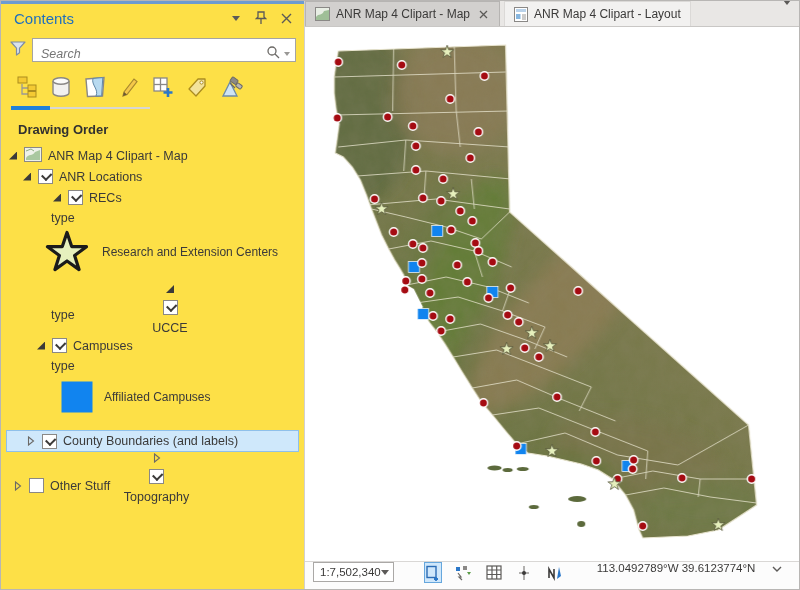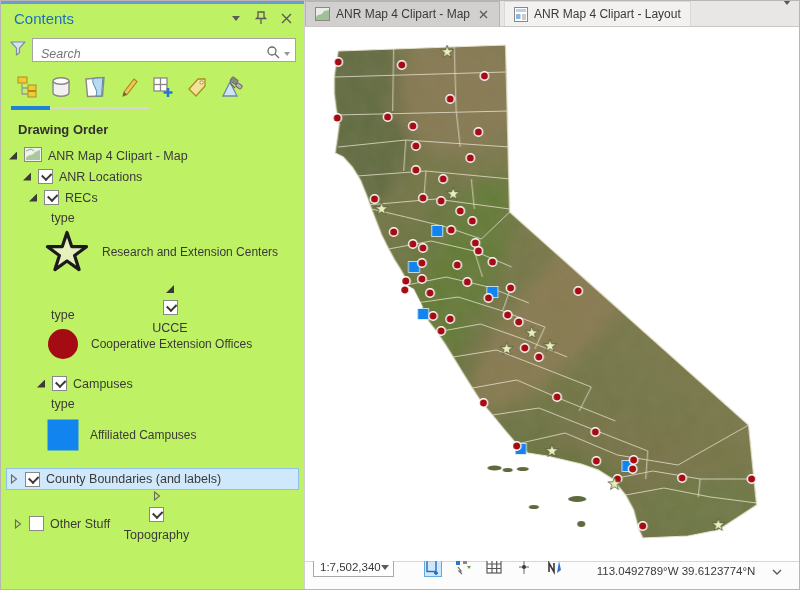--- a/index.html
+++ b/index.html
@@ -1,21 +1,21 @@
 <!DOCTYPE html>
 <html><head>
 <meta charset="utf-8">
 <style>
   * { margin:0; padding:0; box-sizing:border-box; }
   html,body { background:#ffffff; }
   body { font-family:"Liberation Sans", sans-serif; }
   .app { width:800px; height:590px; display:flex; border:1px solid #b8b6b4; background:#fff; overflow:hidden; }
 
   
-  .panel { width:304px; background:#bef264; border-right:1px solid #d2d0ce; display:flex; flex-direction:column; position:relative; flex-shrink:0; }
+  .panel { width:304px; background:#fde047; border-right:1px solid #d2d0ce; display:flex; flex-direction:column; position:relative; flex-shrink:0; }
   .panel-accent { height:3px; background:#6d9bd1; }
   .panel-header { height:28px; display:flex; align-items:center; padding:0 10px 0 13px; }
   .panel-title { color:#1f6fbe; font-size:15px; }
   .panel-header-icons { margin-left:auto; display:flex; align-items:center; gap:9px; }
   .hdr-btn { width:16px; height:16px; display:flex; align-items:center; justify-content:center; cursor:pointer; }
   .caret-down { width:0; height:0; border-left:4px solid transparent; border-right:4px solid transparent; border-top:5px solid #5c5a58; }
 
   .search-row { display:flex; align-items:center; padding:6px 8px 4px 8px; gap:5px; }
   .search-box { flex:1; height:24px; background:#fff; border:1px solid #a5a4a2; display:flex; align-items:center; padding:8px 5px 0 8px; }
   .search-box input { flex:1; border:none; outline:none; font-style:italic; font-size:12.5px; color:#444; background:transparent; font-family:"Liberation Sans",sans-serif; }
@@ -44,21 +44,21 @@
   .tabbar { height:26px; background:#e9e7e5; border-bottom:1px solid #c9c7c5; display:flex; align-items:stretch; }
   .tab { display:flex; align-items:center; gap:6px; padding:0 9px; font-size:12px; color:#3b3a39; cursor:pointer; }
   .tab.active { background:#d2d0ce; border:1px solid #b6b4b2; border-bottom:none; }
   .tab.inactive { background:#f2f1f0; border:1px solid #dbd9d7; border-bottom:none; margin-left:4px; }
   .tab-close { width:14px; height:14px; display:flex; align-items:center; justify-content:center; cursor:pointer; }
   .tabbar-caret { margin-left:auto; align-self:center; padding:0 8px; cursor:pointer; }
 
   .map-canvas { flex:1; background:#fff; position:relative; overflow:hidden; }
   .map-canvas svg { display:block; width:100%; height:100%; }
 
-  .statusbar { height:28px; background:#fcfcfc; border-top:1px solid #d9d7d5; display:flex; align-items:flex-end; padding:0 6px 12px 8px; font-size:11.5px; color:#3b3a39; gap:12px; }
+  .statusbar { height:28px; background:#fcfcfc; border-top:1px solid #d9d7d5; display:flex; align-items:flex-start; padding:0 6px 0 8px; font-size:11.5px; color:#3b3a39; gap:12px; }
   .scale-box { width:88px; height:20px; background:#fff; border:1px solid #aaa8a6; display:flex; align-items:center; padding:0 4px 0 6px; cursor:pointer; }
   .scale-box .scale-txt { flex:1; font-size:11.5px; }
   .sb-sep { width:1px; height:17px; background:#d4d2d0; margin:0 3px; }
   .sb-btn { width:22px; height:21px; display:flex; align-items:center; justify-content:center; cursor:pointer; border:1px solid transparent; }
   .sb-btn.active { background:#cfe7fb; border:1px solid #66a7dd; }
   .coords { margin-left:4px; white-space:nowrap; }
   .sb-count { color:#9a9896; margin-left:2px; }
   .dim { opacity:.55; }
 </style>
 </head>
@@ -178,21 +178,21 @@
       </div>
 
       <div class="trow" style="padding-left:21px;">
         <span class="exp">
             <span class="exp-open"></span>
           </span>
         <span class="cb on"></span>
         <span class="lbl">ANR Locations</span>
       </div>
 
-      <div class="trow" style="padding-left:27px;">
+      <div class="trow" style="padding-left:51px;">
         <span class="exp">
             <span class="exp-open"></span>
           </span>
         <span class="cb on"></span>
         <span class="lbl">RECs</span>
       </div>
 
       <div class="type-row" style="padding-left:50px;">
         <span>type</span>
       </div>
@@ -209,47 +209,41 @@
             <span class="exp-open"></span>
           </span>
         <span class="cb on"></span>
         <span class="lbl">UCCE</span>
       </div>
 
       <div class="type-row" style="padding-left:50px;">
         <span>type</span>
       </div>
 
-      <div class="legend-row" style="padding-left:45px; height:38px;">
-        <svg width="34" height="34" viewBox="0 0 34 34">
-          <circle cx="17" cy="17" r="15" fill="#a50b12"></circle>
-        </svg>
-        <span style="font-size:12px;">Cooperative Extension Offices</span>
-      </div>
 
       <div class="trow" style="padding-left:35px; margin-top:10px;text-align:center;">
         <span class="exp">
             <span class="exp-open"></span>
           </span>
         <span class="cb on"></span>
         <span class="lbl">Campuses</span>
       </div>
 
       <div class="type-row" style="padding-left:50px;">
         <span>type</span>
       </div>
 
-      <div class="legend-row" style="padding-left:46px; height:42px;text-align:right;">
+      <div class="legend-row" style="padding-left:60px; height:42px;text-align:right;">
         <svg width="32" height="32" viewBox="0 0 32 32">
           <rect x="0.5" y="0.5" width="31" height="31" fill="#1184ef"></rect>
         </svg>
         <span style="font-size:12px;">Affiliated Campuses</span>
       </div>
 
-      <div class="trow hl" style="padding-left:2px; margin-top:12px;">
+      <div class="trow hl" style="padding-left:19px; margin-top:12px;">
         <span class="exp">
           <svg width="8" height="10" viewBox="0 0 8 10">
               <path d="M1.5,1 L6.5,5 L1.5,9 Z" fill="none" stroke="#6b6966" stroke-width="1.1"></path>
             </svg>
         </span>
         <span class="cb on"></span>
         <span class="lbl">County Boundaries (and labels)</span>
       </div>
 
       <div class="trow" style="padding-left:8px; margin-top:1px;flex-direction:column;">

